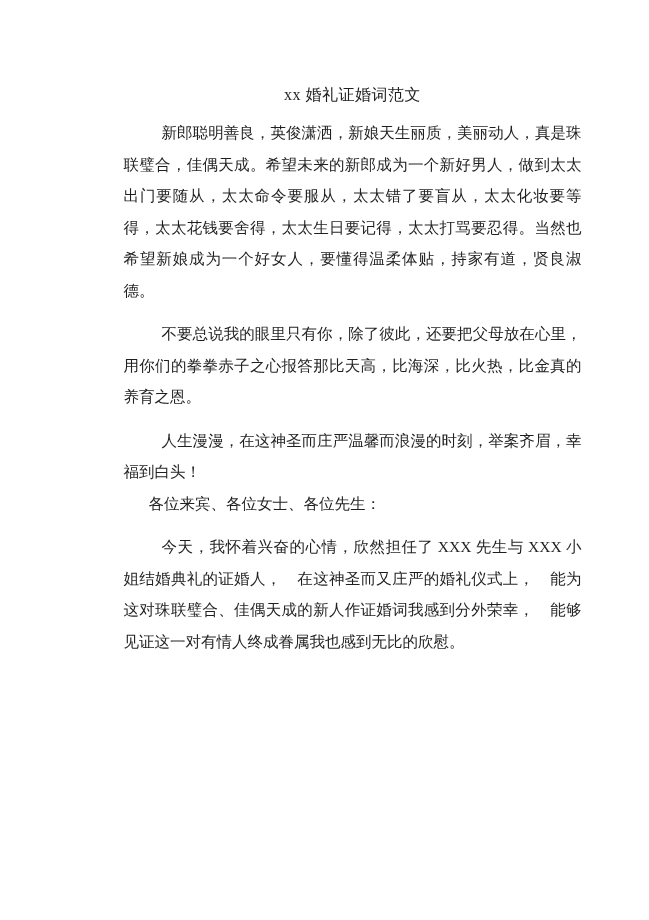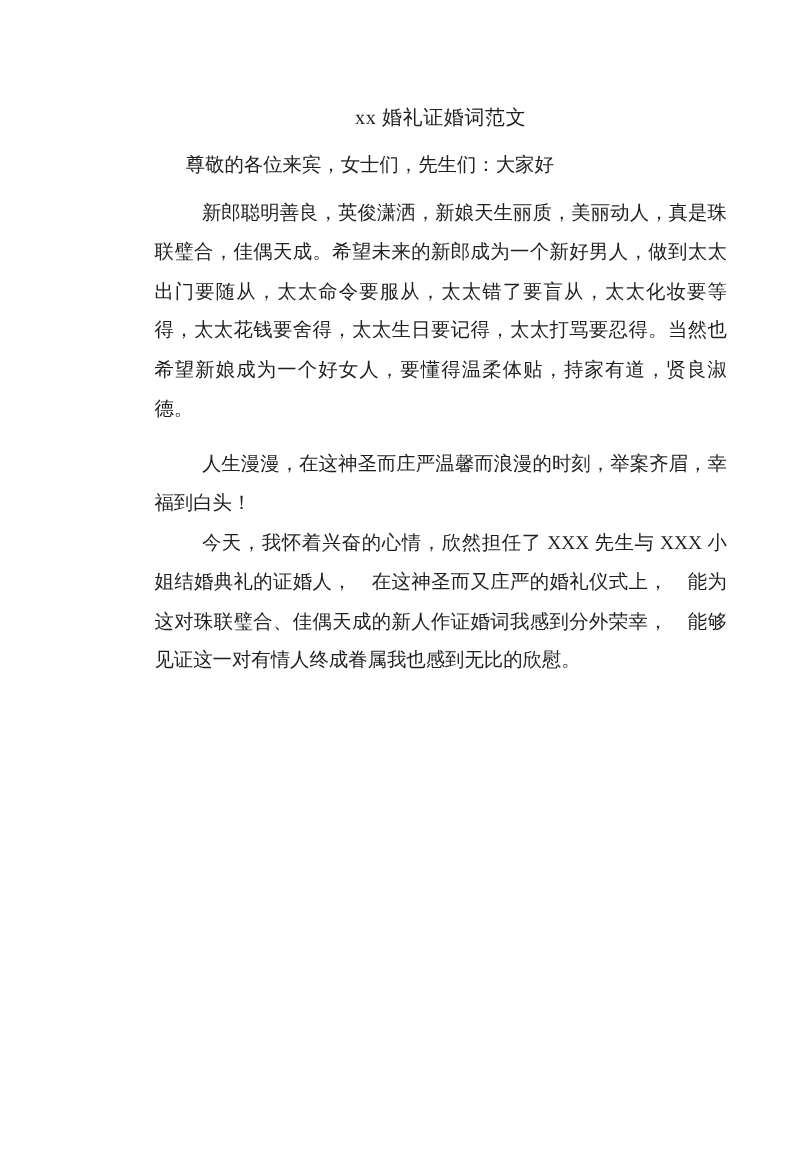--- a/index.html
+++ b/index.html
@@ -45,26 +45,27 @@
   .mb-xs  { margin-bottom: 21px; }
 </style>
 </head>
 <body>
 
 <div class="page">
   <div class="content">
 
     <h1 class="doc-title">xx 婚礼证婚词范文</h1>
 
-    <p class="para ind-sm mb-sm">尊敬的各位来宾，女士们，先生们：大家好</p>
 
 
     <p class="para ind-lg">新郎聪明善良，英俊潇洒，新娘天生丽质，美丽动人，真是珠联璧合，佳偶天成。希望未来的新郎成为一个新好男人，做到太太出门要随从，太太命令要服从，太太错了要盲从，太太化妆要等得，太太花钱要舍得，太太生日要记得，太太打骂要忍得。当然也希望新娘成为一个好女人，要懂得温柔体贴，持家有道，贤良淑德。</p>
 
+    <p class="para ind-lg">不要总说我的眼里只有你，除了彼此，还要把父母放在心里，用你们的拳拳赤子之心报答那比天高，比海深，比火热，比金真的养育之恩。</p>
 
     <p class="para ind-lg mb-0">人生漫漫，在这神圣而庄严温馨而浪漫的时刻，举案齐眉，幸福到白头！</p>
 
+    <p class="para ind-sm">各位来宾、各位女士、各位先生：</p>
 
     <p class="para ind-lg mb-xs">今天，我怀着兴奋的心情，欣然担任了 XXX 先生与 XXX 小姐结婚典礼的证婚人，　在这神圣而又庄严的婚礼仪式上，　能为这对珠联璧合、佳偶天成的新人作证婚词我感到分外荣幸，　能够见证这一对有情人终成眷属我也感到无比的欣慰。</p>
 
 
   </div>
 </div>
 
 </body></html>

